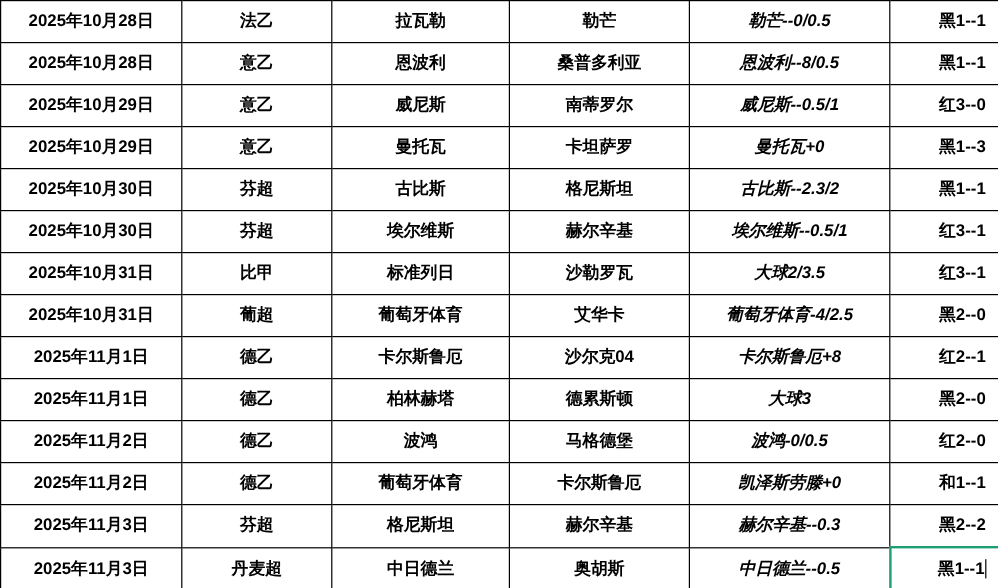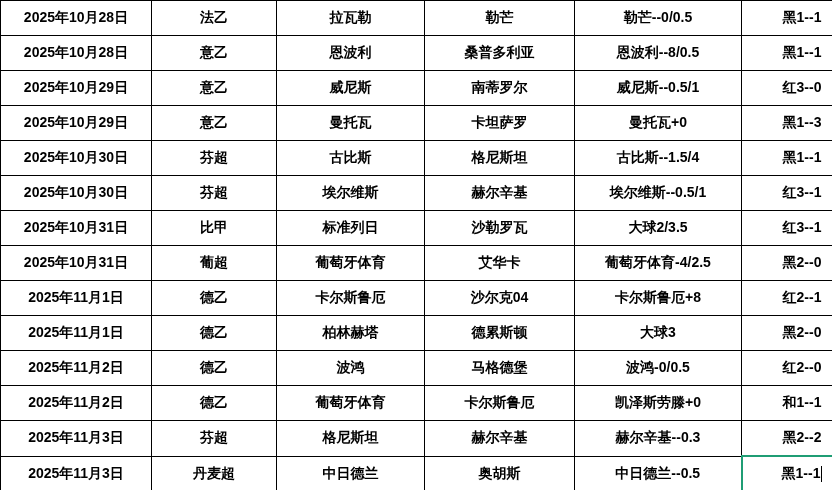--- a/index.html
+++ b/index.html
@@ -27,21 +27,21 @@
     font-size: 14px;
     font-weight: bold;
     color: #000000;
     white-space: nowrap;
     overflow: hidden;
   }
   td.c-date   { width: 146px; font-size: 13.5px; border-radius: 15px; }
   td.c-league { width: 120px; }
   td.c-home   { width: 143px; }
   td.c-away   { width: 145px; }
-  td.c-hand   { width: 162px; color: #1b8a3a; font-size: 13.5px; }
+  td.c-hand   { width: 162px; color: #1b8a3a; font-size: 13.5px; font-style: italic; }
   td.c-score  { width: 116px; }
 
   
   tr.row-last td.c-score {
     border: 2px solid #1f9d74;
     position: relative;
   }
   .caret {
     display: inline-block;
     width: 1px;
@@ -86,21 +86,21 @@
         <td class="c-home">曼托瓦</td>
         <td class="c-away">卡坦萨罗</td>
         <td class="c-hand">曼托瓦+0</td>
         <td class="c-score">黑1--3</td>
       </tr>
       <tr>
         <td class="c-date">2025年10月30日</td>
         <td class="c-league">芬超</td>
         <td class="c-home">古比斯</td>
         <td class="c-away">格尼斯坦</td>
-        <td class="c-hand">古比斯--1.5/4</td>
+        <td class="c-hand">古比斯--2.3/2</td>
         <td class="c-score">黑1--1</td>
       </tr>
       <tr>
         <td class="c-date">2025年10月30日</td>
         <td class="c-league">芬超</td>
         <td class="c-home">埃尔维斯</td>
         <td class="c-away">赫尔辛基</td>
         <td class="c-hand">埃尔维斯--0.5/1</td>
         <td class="c-score">红3--1</td>
       </tr>

